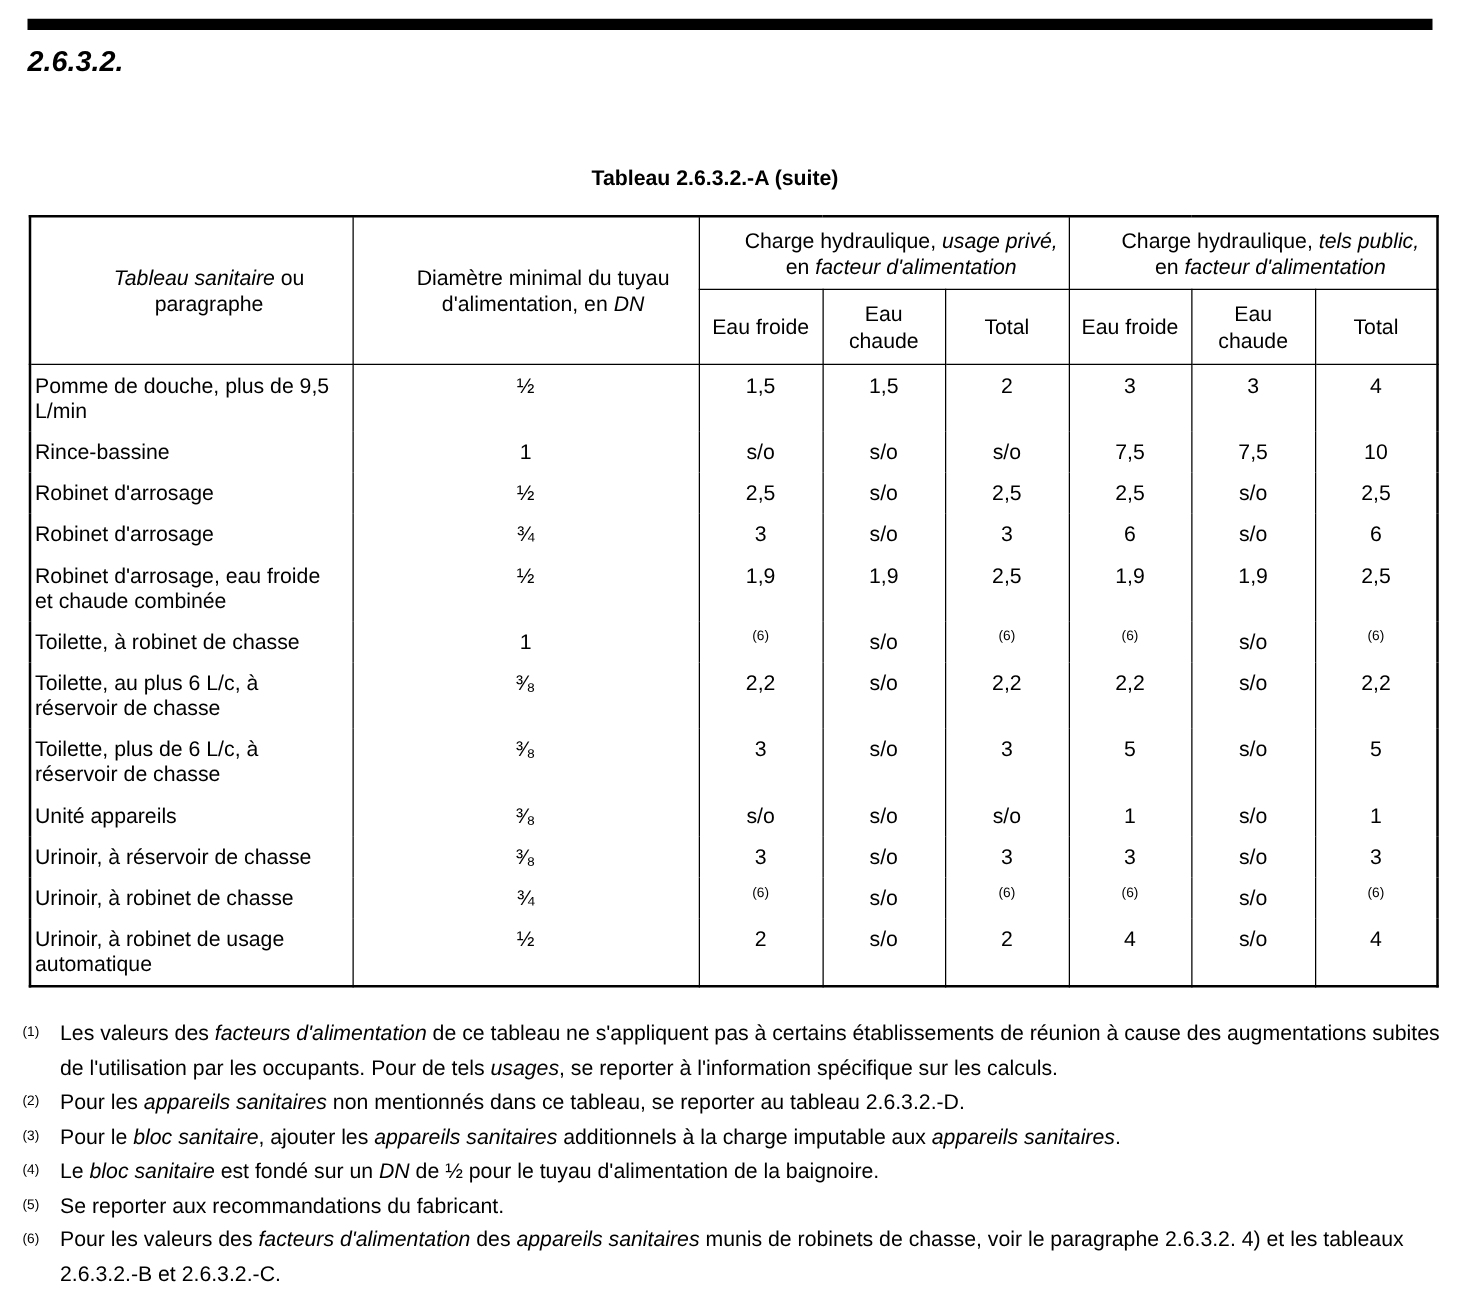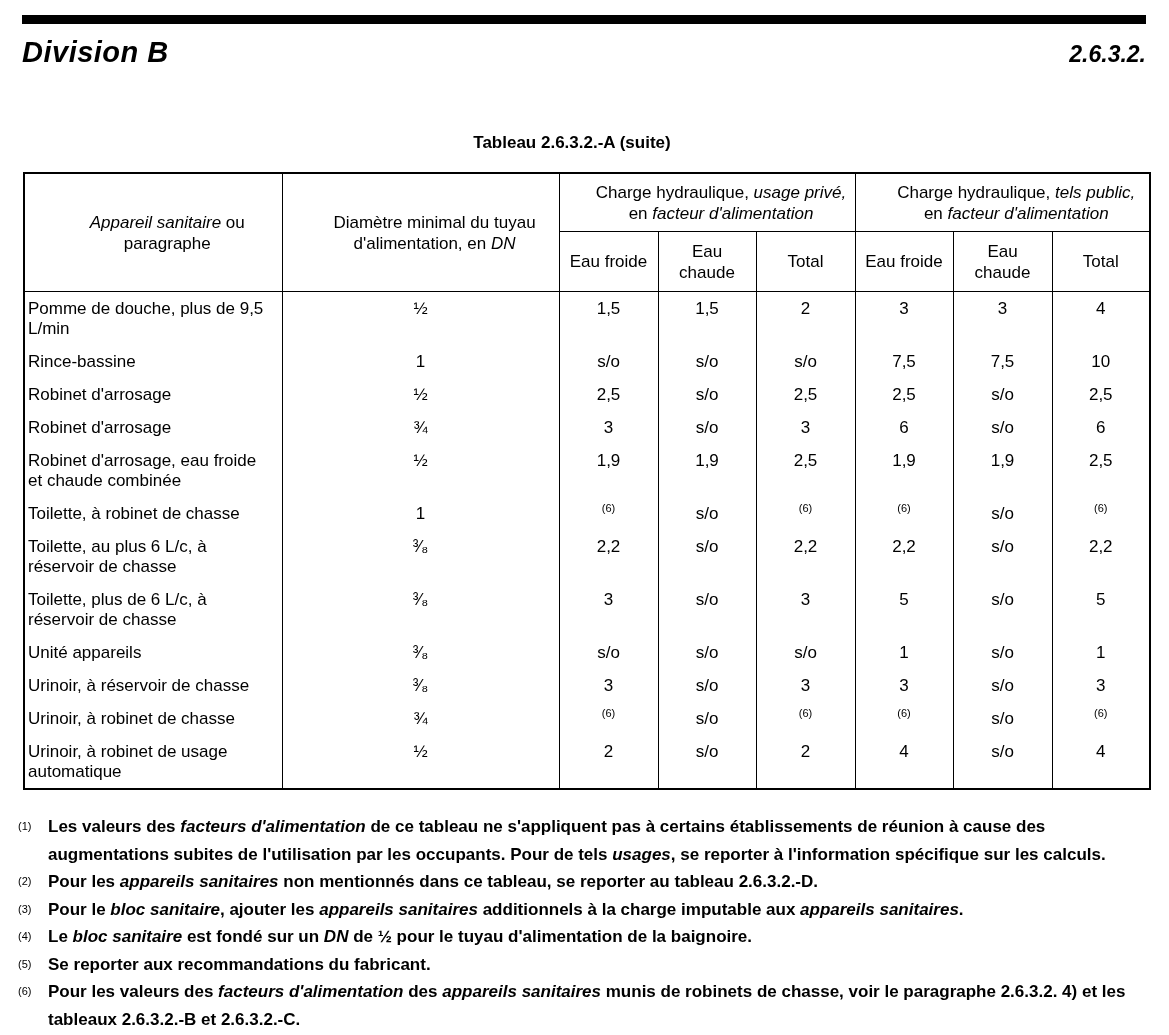--- a/index.html
+++ b/index.html
@@ -14,49 +14,48 @@
   .apptable th{border:1.5px solid #000;font-weight:normal;text-align:center;vertical-align:middle;padding:3px 5px;line-height:21px;white-space:pre-line;}
   .h-group th{height:51px;padding-left:33px;}
   .h-sub th{height:53px;}
   .apptable tbody td{border-left:1.5px solid #000;border-right:1.5px solid #000;border-top:none;border-bottom:none;padding:7px 8px 6px 8px;vertical-align:top;text-align:center;line-height:20px;}
   .apptable tbody td.c-fixture{text-align:left;padding-left:3px;}
   .it{font-style:italic;}
   sup.fnref{font-size:11px;line-height:0;}
   .footnotes{position:absolute;left:18px;top:813px;width:1140px;font-size:17px;line-height:27.5px;}
   .fnote{display:flex;}
   .fnmark{flex:0 0 30px;font-size:11px;line-height:24px;padding-top:1px;}
-  .fntext{flex:1;padding-right:4px;font-weight:bold;}
+  .fntext{flex:1;padding-right:4px;}
 </style>
 </head>
 <body>
 
 <div class="page">
   <div class="topbar"></div>
 
   <div class="docheader">
-    <span class="division">Division B</span>
     <span class="section">2.6.3.2.</span>
   </div>
 
   <div class="table-title">Tableau 2.6.3.2.-A (suite)</div>
 
   <table class="apptable">
     <colgroup>
       <col style="width:258px">
         <col style="width:277px">
       <col style="width:99px">
         <col style="width:98px">
         <col style="width:99px">
       <col style="width:98px">
         <col style="width:99px">
         <col style="width:98px">
     </colgroup>
     <thead>
       <tr class="h-group">
-        <th rowspan="2"><span class="it">Appareil sanitaire</span><span> ou paragraphe</span></th>
+        <th rowspan="2"><span class="it">Tableau sanitaire</span><span> ou paragraphe</span></th>
         <th rowspan="2"><span>Diamètre minimal du tuyau d'alimentation, en </span><span class="it">DN</span></th>
         <th colspan="3"><span>Charge hydraulique, </span><span class="it">usage privé,</span><span> en </span><span class="it">facteur d'alimentation</span></th>
         <th colspan="3"><span>Charge hydraulique, </span><span class="it">tels public,</span><span> en </span><span class="it">facteur d'alimentation</span></th>
       </tr>
       <tr class="h-sub">
         <th>Eau froide</th>
         <th>Eau
 chaude</th>
         <th>Total</th>
         <th>Eau froide</th>

